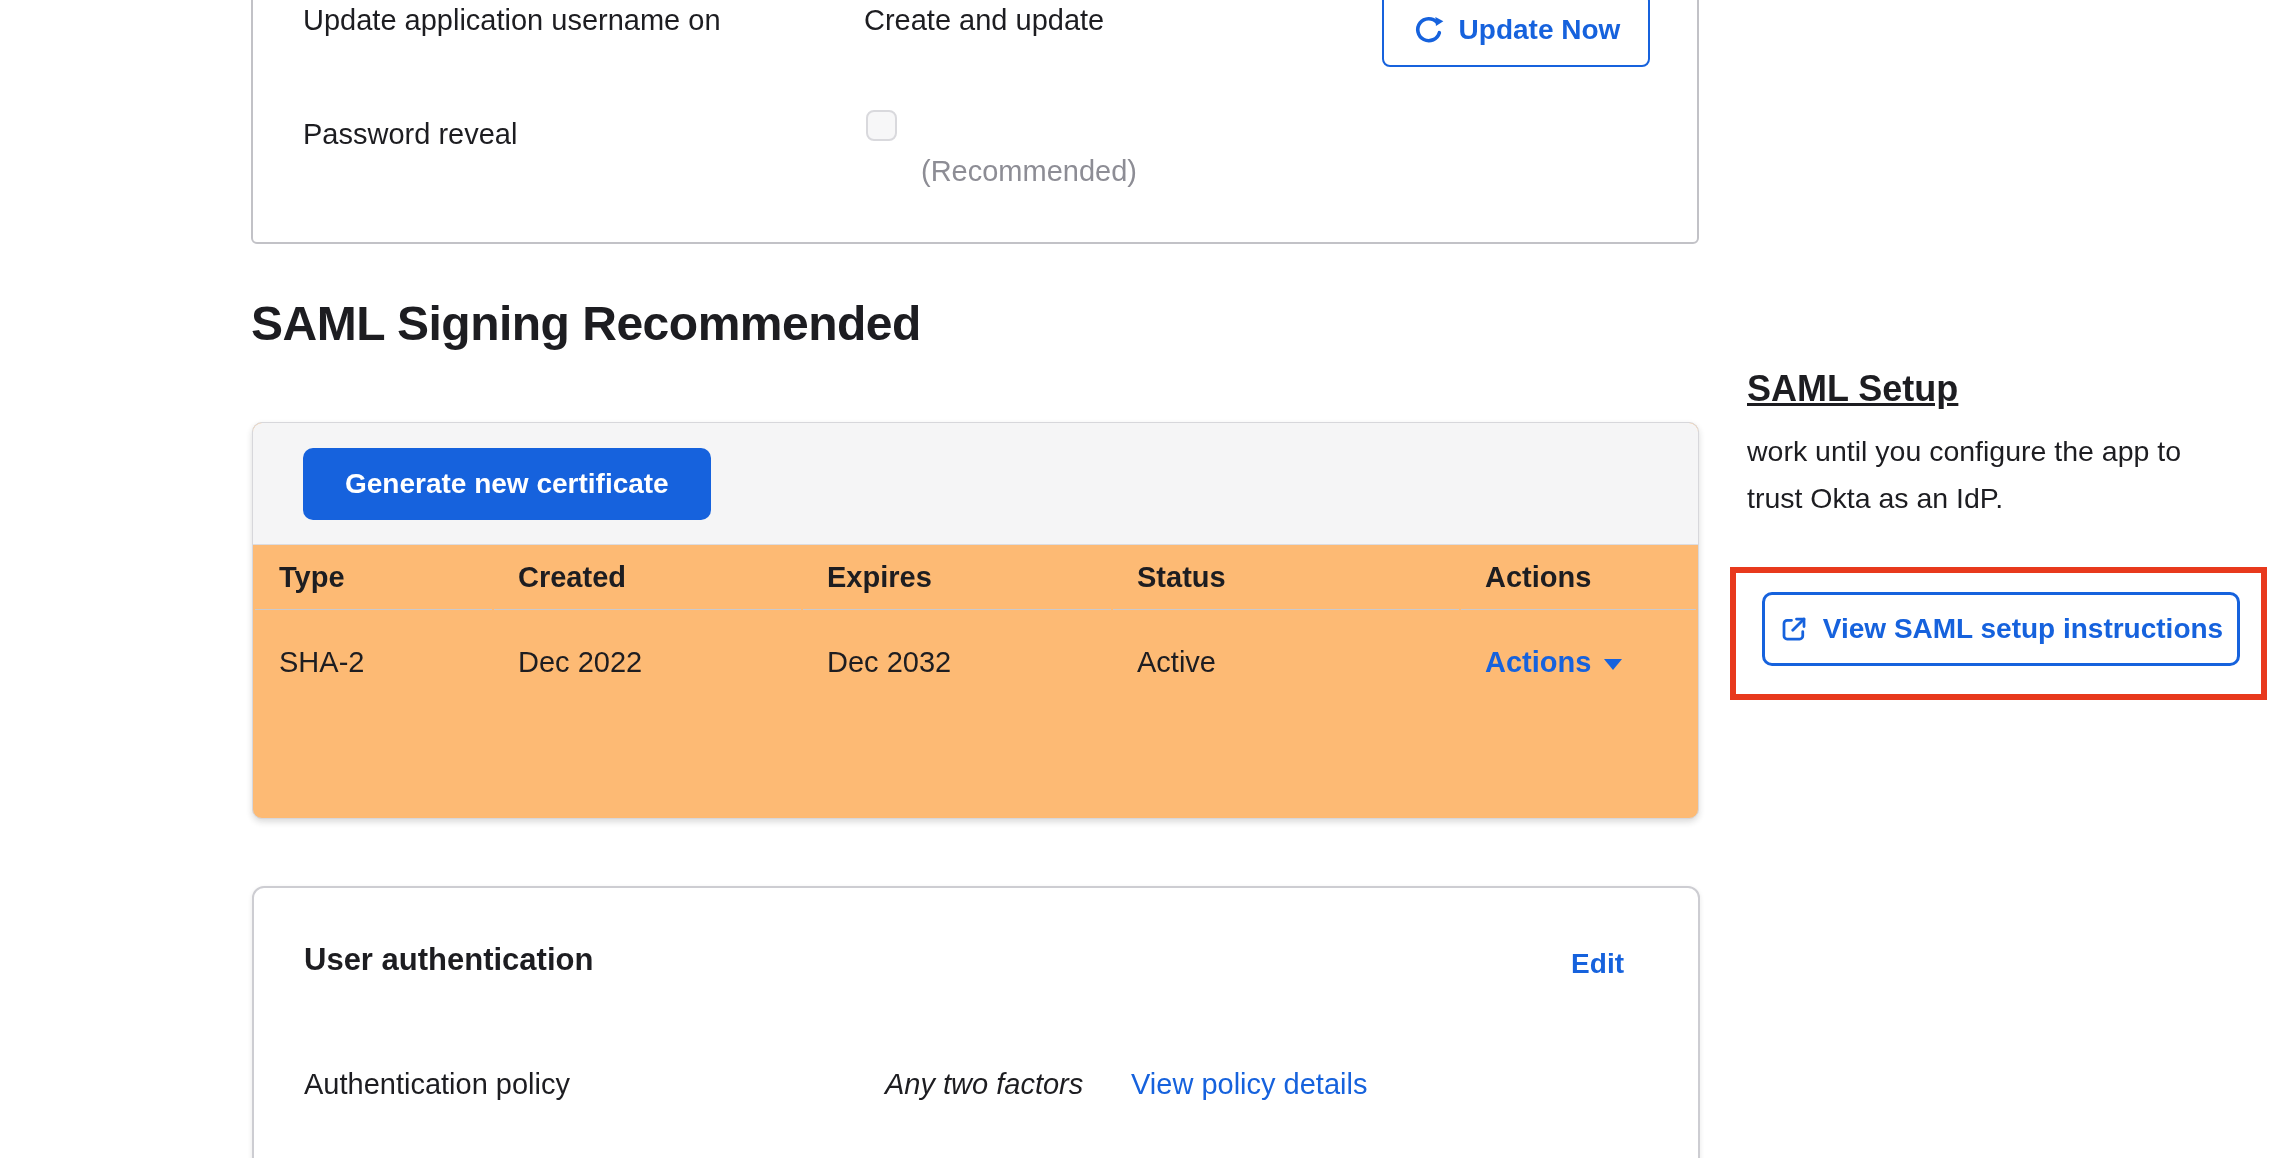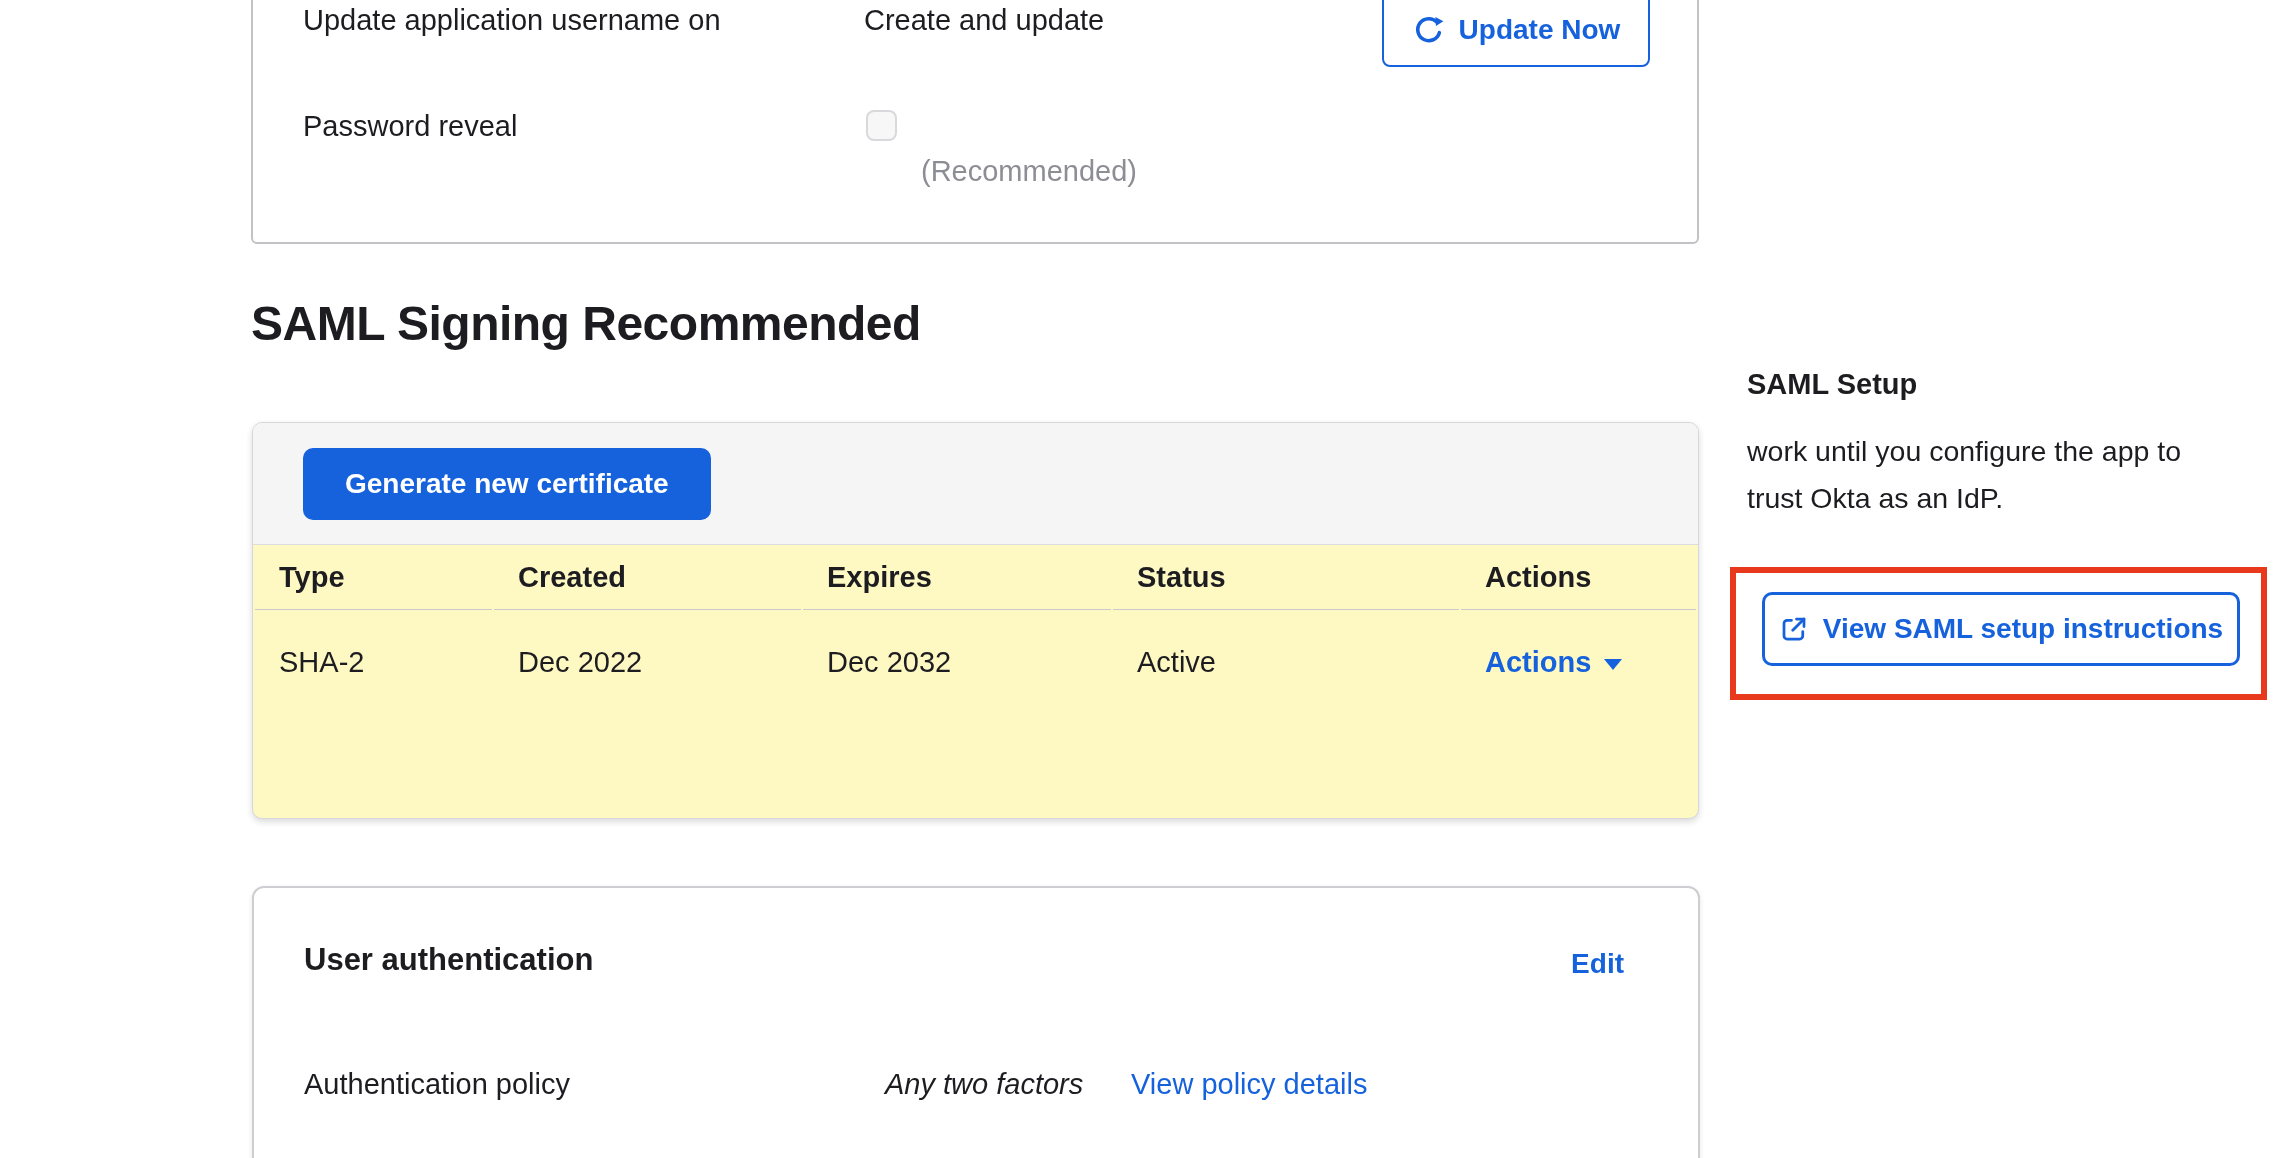--- a/index.html
+++ b/index.html
@@ -42,21 +42,21 @@
 
   
   .page-title{
     position:absolute;left:251px;top:296px;margin:0;
     font-size:48px;line-height:56px;font-weight:bold;letter-spacing:-0.5px;
   }
 
   
   .cert-panel{
     left:252px;top:422px;width:1447px;height:397px;
-    background:#fef9c3;border:1px solid #d7d7db;border-radius:10px;
+    background:#fdba74;border:1px solid #d7d7db;border-radius:10px;
     box-shadow:0 3px 6px rgba(29,29,33,0.16);overflow:hidden;
   }
   .cert-head{
     height:122px;background:#f5f5f6;border-bottom:1px solid #dcdce0;position:relative;
   }
   .btn-primary{
     position:absolute;left:50px;top:25px;height:72px;padding:0 42px;
     background:var(--primary-blue);color:#fff;border:none;border-radius:10px;
     font-size:28px;
   }
@@ -78,21 +78,21 @@
   .actions-link{
     color:var(--primary-blue);font-weight:bold;text-decoration:none;
     display:inline-flex;align-items:center;gap:13px;cursor:pointer;
   }
   .caret{
     width:0;height:0;border-left:9px solid transparent;border-right:9px solid transparent;
     border-top:11px solid currentColor;display:inline-block;margin-top:3px;
   }
 
   
-  .saml-title{position:absolute;left:1747px;top:368px;margin:0;font-size:29px;font-weight:bold;}
+  .saml-title{position:absolute;left:1747px;top:368px;margin:0;font-size:36px;font-weight:bold;text-decoration:underline;}
   .saml-desc{position:absolute;left:1747px;top:428px;font-size:28.5px;line-height:47px;}
   .red-box{
     position:absolute;left:1730px;top:567px;width:537px;height:133px;
     border:6px solid var(--highlight-red);background:transparent;
   }
   .saml-btn{
     position:absolute;left:26px;top:19px;width:478px;height:74px;
     border-width:3px;border-radius:10px;
   }
   .ext-icon,.refresh-icon{display:inline-block;color:var(--primary-blue);}
@@ -126,21 +126,21 @@
   <button class="btn btn-outline update-now">
     <span class="refresh-icon">
       <svg viewBox="0 0 24 24" width="33" height="33">
         <path d="M18.2 6.1 A 8 8 0 1 0 19.9 13.6" fill="none" stroke="currentColor" stroke-width="2.6" stroke-linecap="round"></path>
         <path d="M17 2.2 L22.8 5.3 L17.4 8.7 Z" fill="currentColor"></path>
       </svg>
     </span>
     <span>Update Now</span>
   </button>
 
-  <span class="lbl" style="left:50px;top:124px;">Password reveal</span>
+  <span class="lbl" style="left:50px;top:132px;">Password reveal</span>
   <span class="checkbox"></span>
   <span class="cb-text" style="top:169px;">(Recommended)</span>
 </section>
 
 <h1 class="page-title">SAML Signing Recommended</h1>
 
 <section class="abs cert-panel">
   <div class="cert-head">
     <button class="btn btn-primary">Generate new certificate</button>
   </div>

